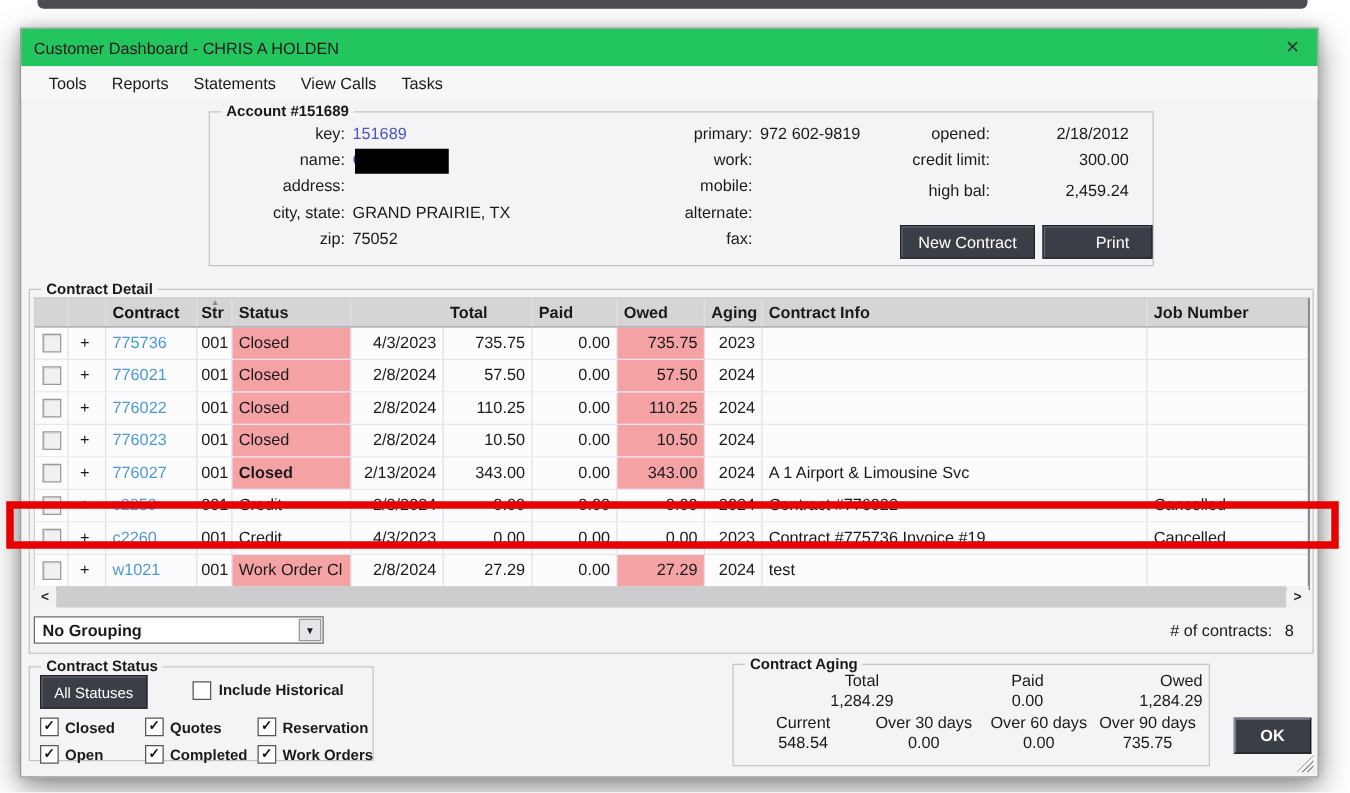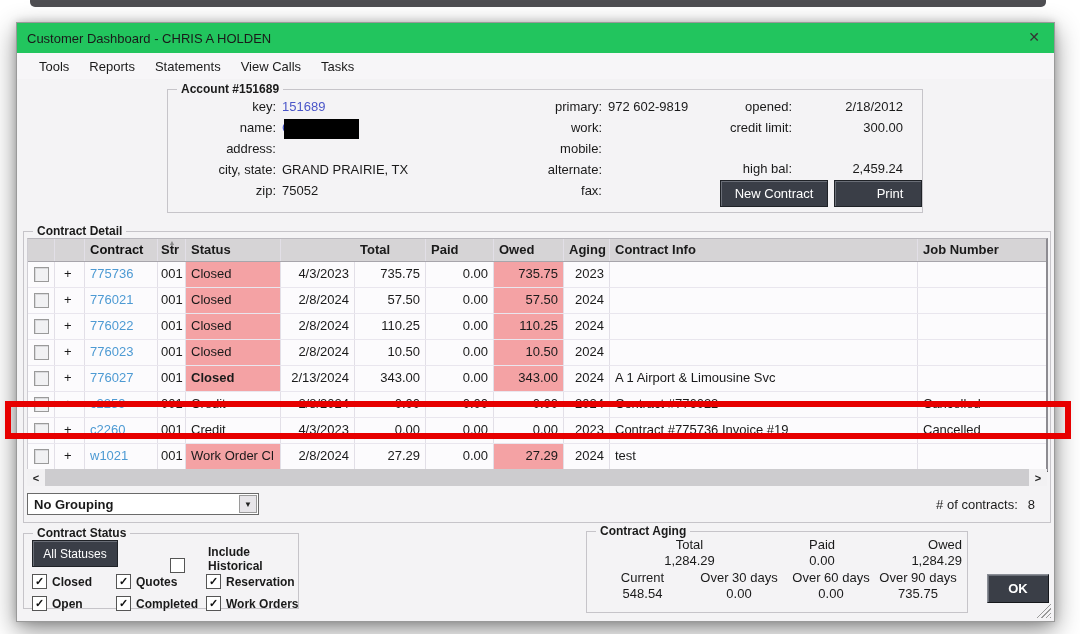--- a/index.html
+++ b/index.html
@@ -21,21 +21,21 @@
   .legend{position:absolute;top:-8px;left:9px;background:#f4f3f5;padding:0 4px;
           font-weight:bold;font-size:12px;white-space:nowrap;}
   
   .acct{left:150px;top:66px;width:754px;height:122px;}
   .fblock{position:absolute;top:6px;}
   .frow{display:flex;height:21px;align-items:center;font-size:13px;white-space:nowrap;}
   .fb-left{left:4px;}   .fb-left  .flabel{width:104px;text-align:right;padding-right:6px;}
   .fb-phone{left:344px;}.fb-phone .flabel{width:90px;text-align:right;padding-right:6px;}
   .fb-right{left:534px;}.fb-right .flabel{width:90px;text-align:right;padding-right:6px;}
   .fb-right .fval{width:105px;text-align:right;}
-  .gap-above{margin-top:20px;}
+  .gap-above{margin-top:4px;}
   .link-key{color:var(--key-blue);}
   .redact{position:absolute;left:116px;top:29px;width:75px;height:20px;background:#000;}
   .btn-dark{position:absolute;background:var(--dark-btn);color:#fff;font-size:13px;
             display:flex;align-items:center;justify-content:center;cursor:pointer;
             border:1px solid #1f2227;box-shadow:inset 1px 1px 0 #6a6e77;}
   .btn-newcontract{left:552px;top:90px;width:106px;height:25px;}
   .btn-print{left:666px;top:90px;width:62px;height:25px;padding-left:24px;}
   
   .detail{left:6px;top:208px;width:1026px;height:290px;}
   .table{position:absolute;left:3px;top:6px;width:1018px;background:#fcfbfd;
@@ -75,22 +75,22 @@
          align-items:center;font-size:13px;font-weight:bold;padding-left:6px;position:relative;
          box-sizing:border-box;cursor:pointer;}
   .combo-btn{position:absolute;right:1px;top:1px;bottom:1px;width:18px;background:#e7e5e9;
              border:1px solid #9a9a9a;display:flex;align-items:center;justify-content:center;
              font-size:8px;color:#222;box-sizing:border-box;}
   .count{font-size:13px;padding-right:10px;}
   .count .cval{margin-left:10px;}
   
   .status{left:6px;top:510px;width:274px;height:74px;}
   .btn-allstatuses{left:8px;top:6px;width:84px;height:25px;font-size:12px;}
-  .include-hist{position:absolute;left:130px;top:11px;display:flex;gap:23px;align-items:flex-end;
-                font-size:12px;font-weight:bold;margin-left:16px;}
+  .include-hist{position:absolute;left:130px;top:11px;display:flex;gap:6px;align-items:flex-start;
+                font-size:12px;font-weight:bold;}
   .filters{position:absolute;left:8px;top:40px;display:grid;
            grid-template-columns:84px 90px 98px;row-gap:7px;font-size:12px;font-weight:bold;}
   .filter-item{display:flex;gap:5px;align-items:center;cursor:pointer;}
   .cb{width:13px;height:13px;border:1px solid #555;background:#fff;font-size:11px;
       line-height:12px;text-align:center;font-weight:bold;color:#111;flex:0 0 auto;}
   
   .aging{left:569px;top:508px;width:380px;height:80px;}
   .ag{position:absolute;text-align:center;font-size:13px;line-height:16px;}
   .ag-total{left:45px;top:5px;width:115px;}
   .ag-paid{left:180px;top:5px;width:110px;}

